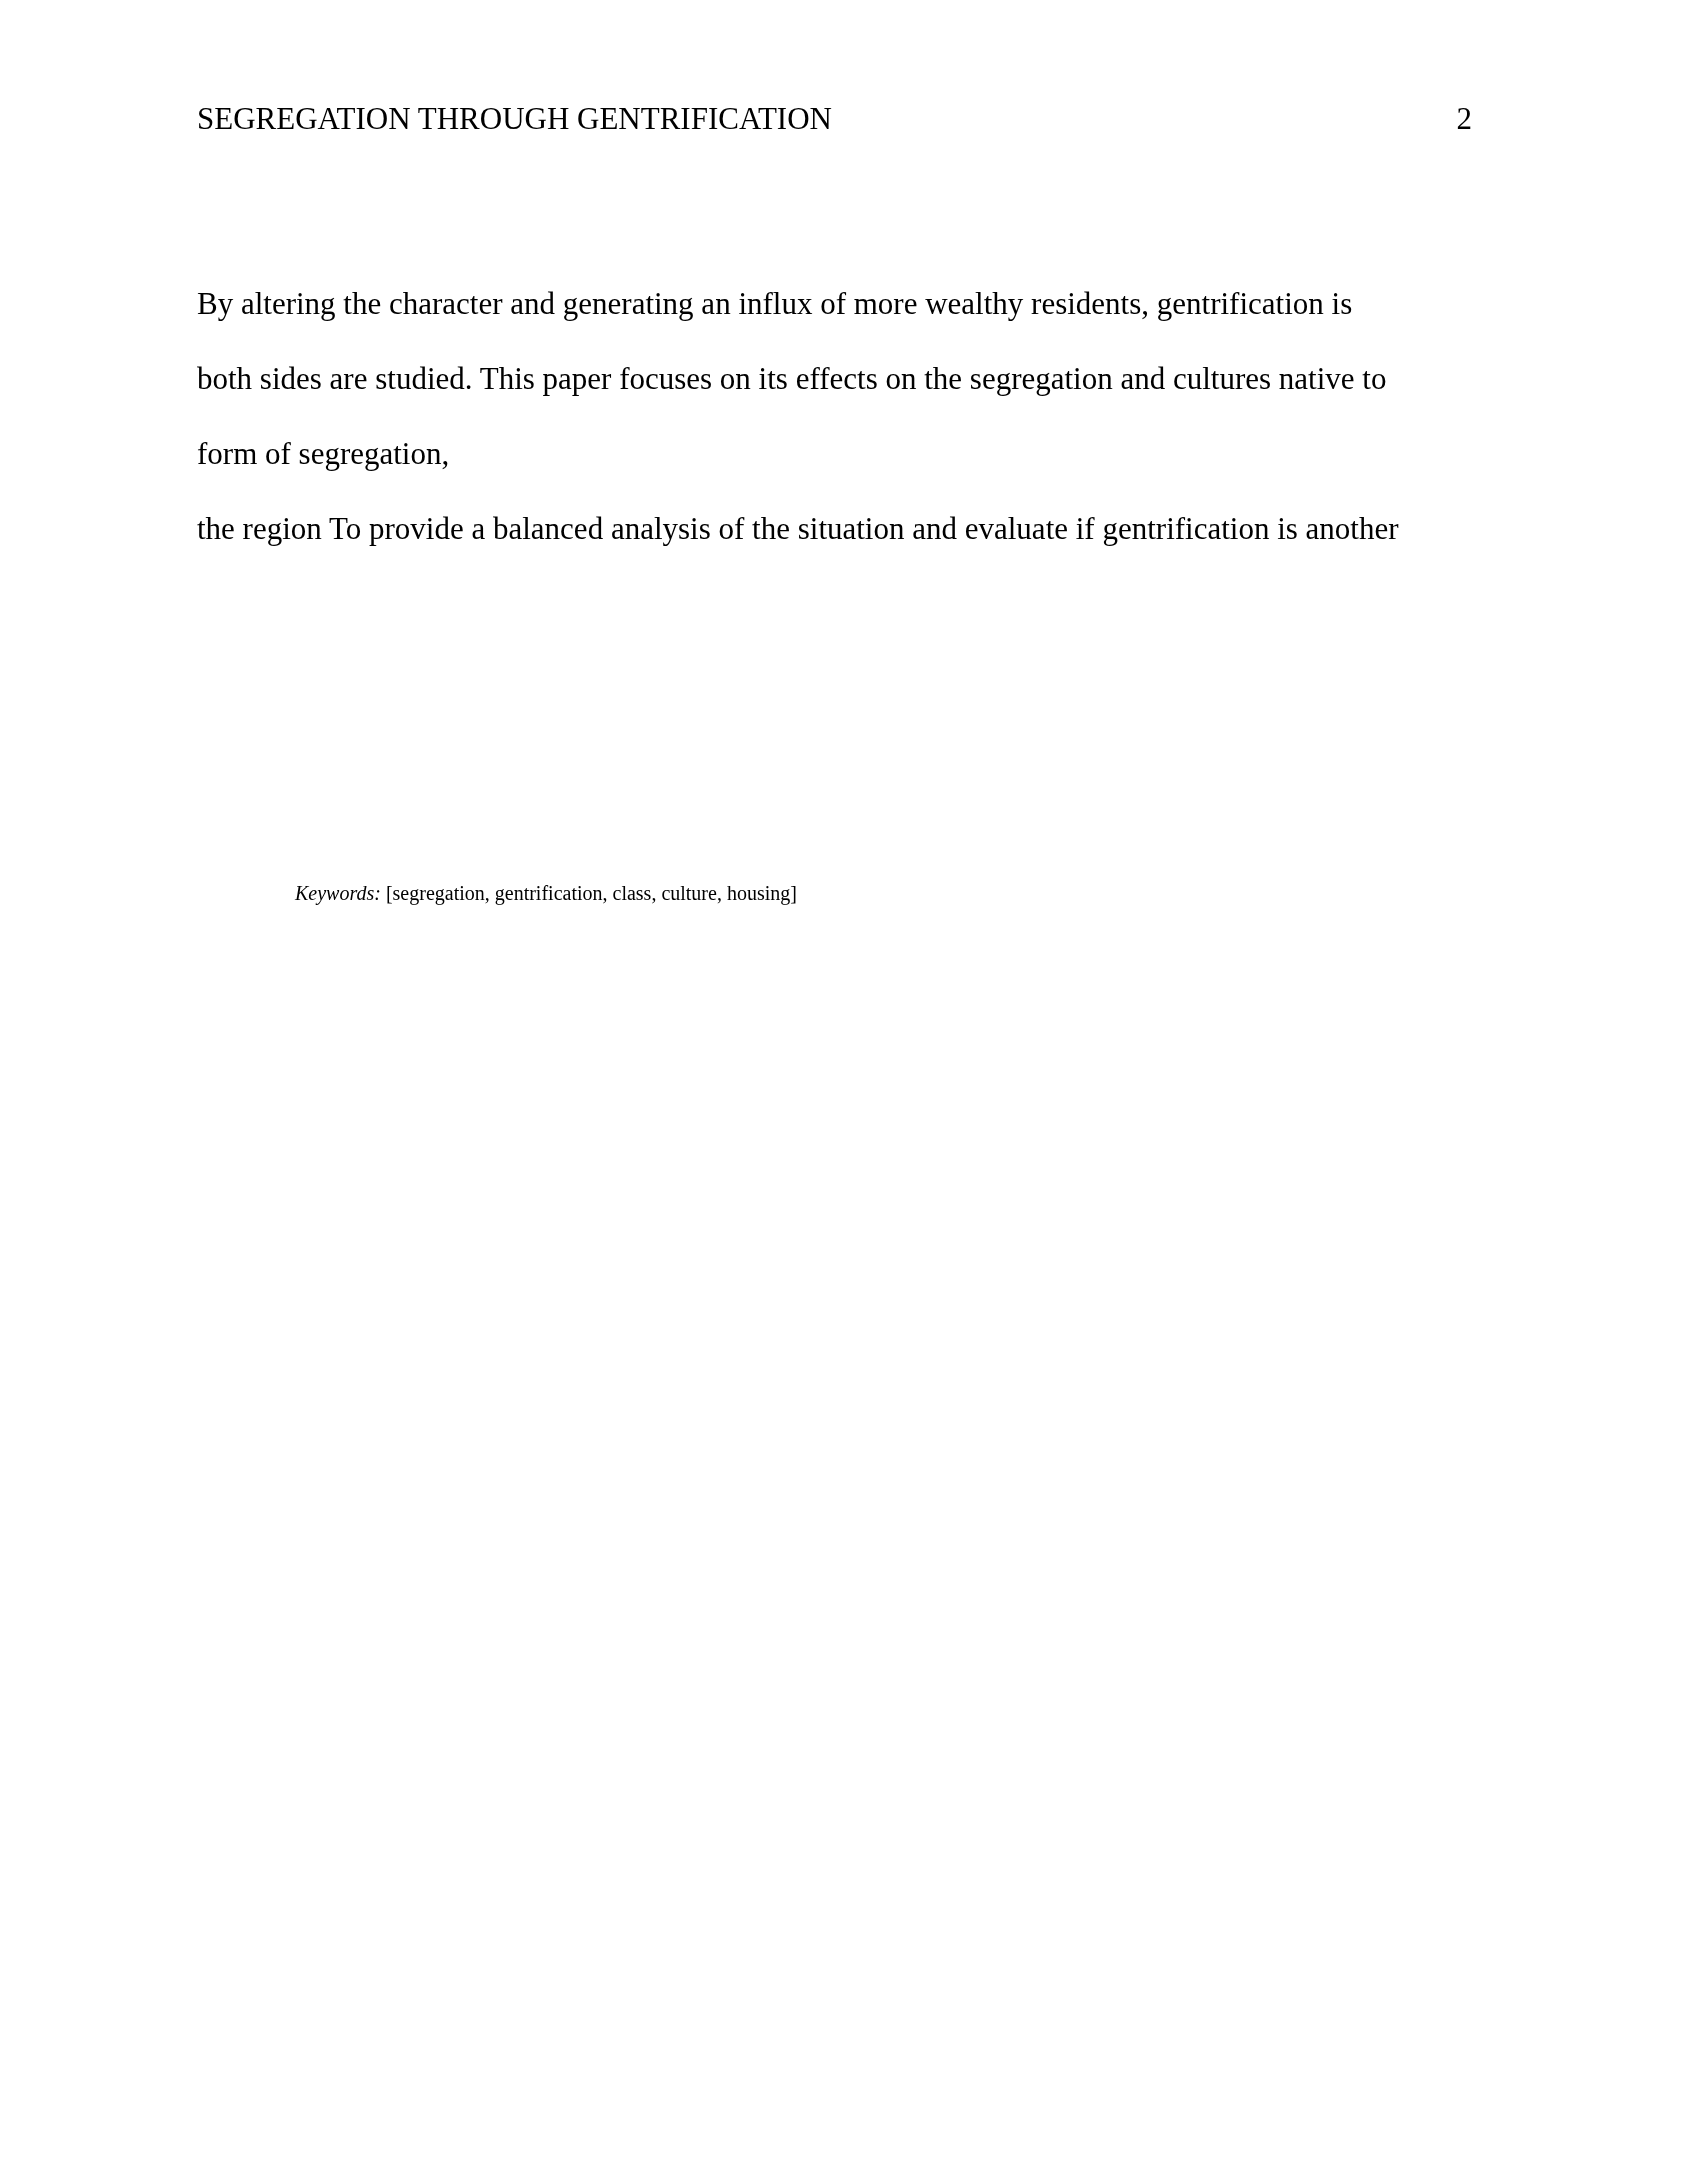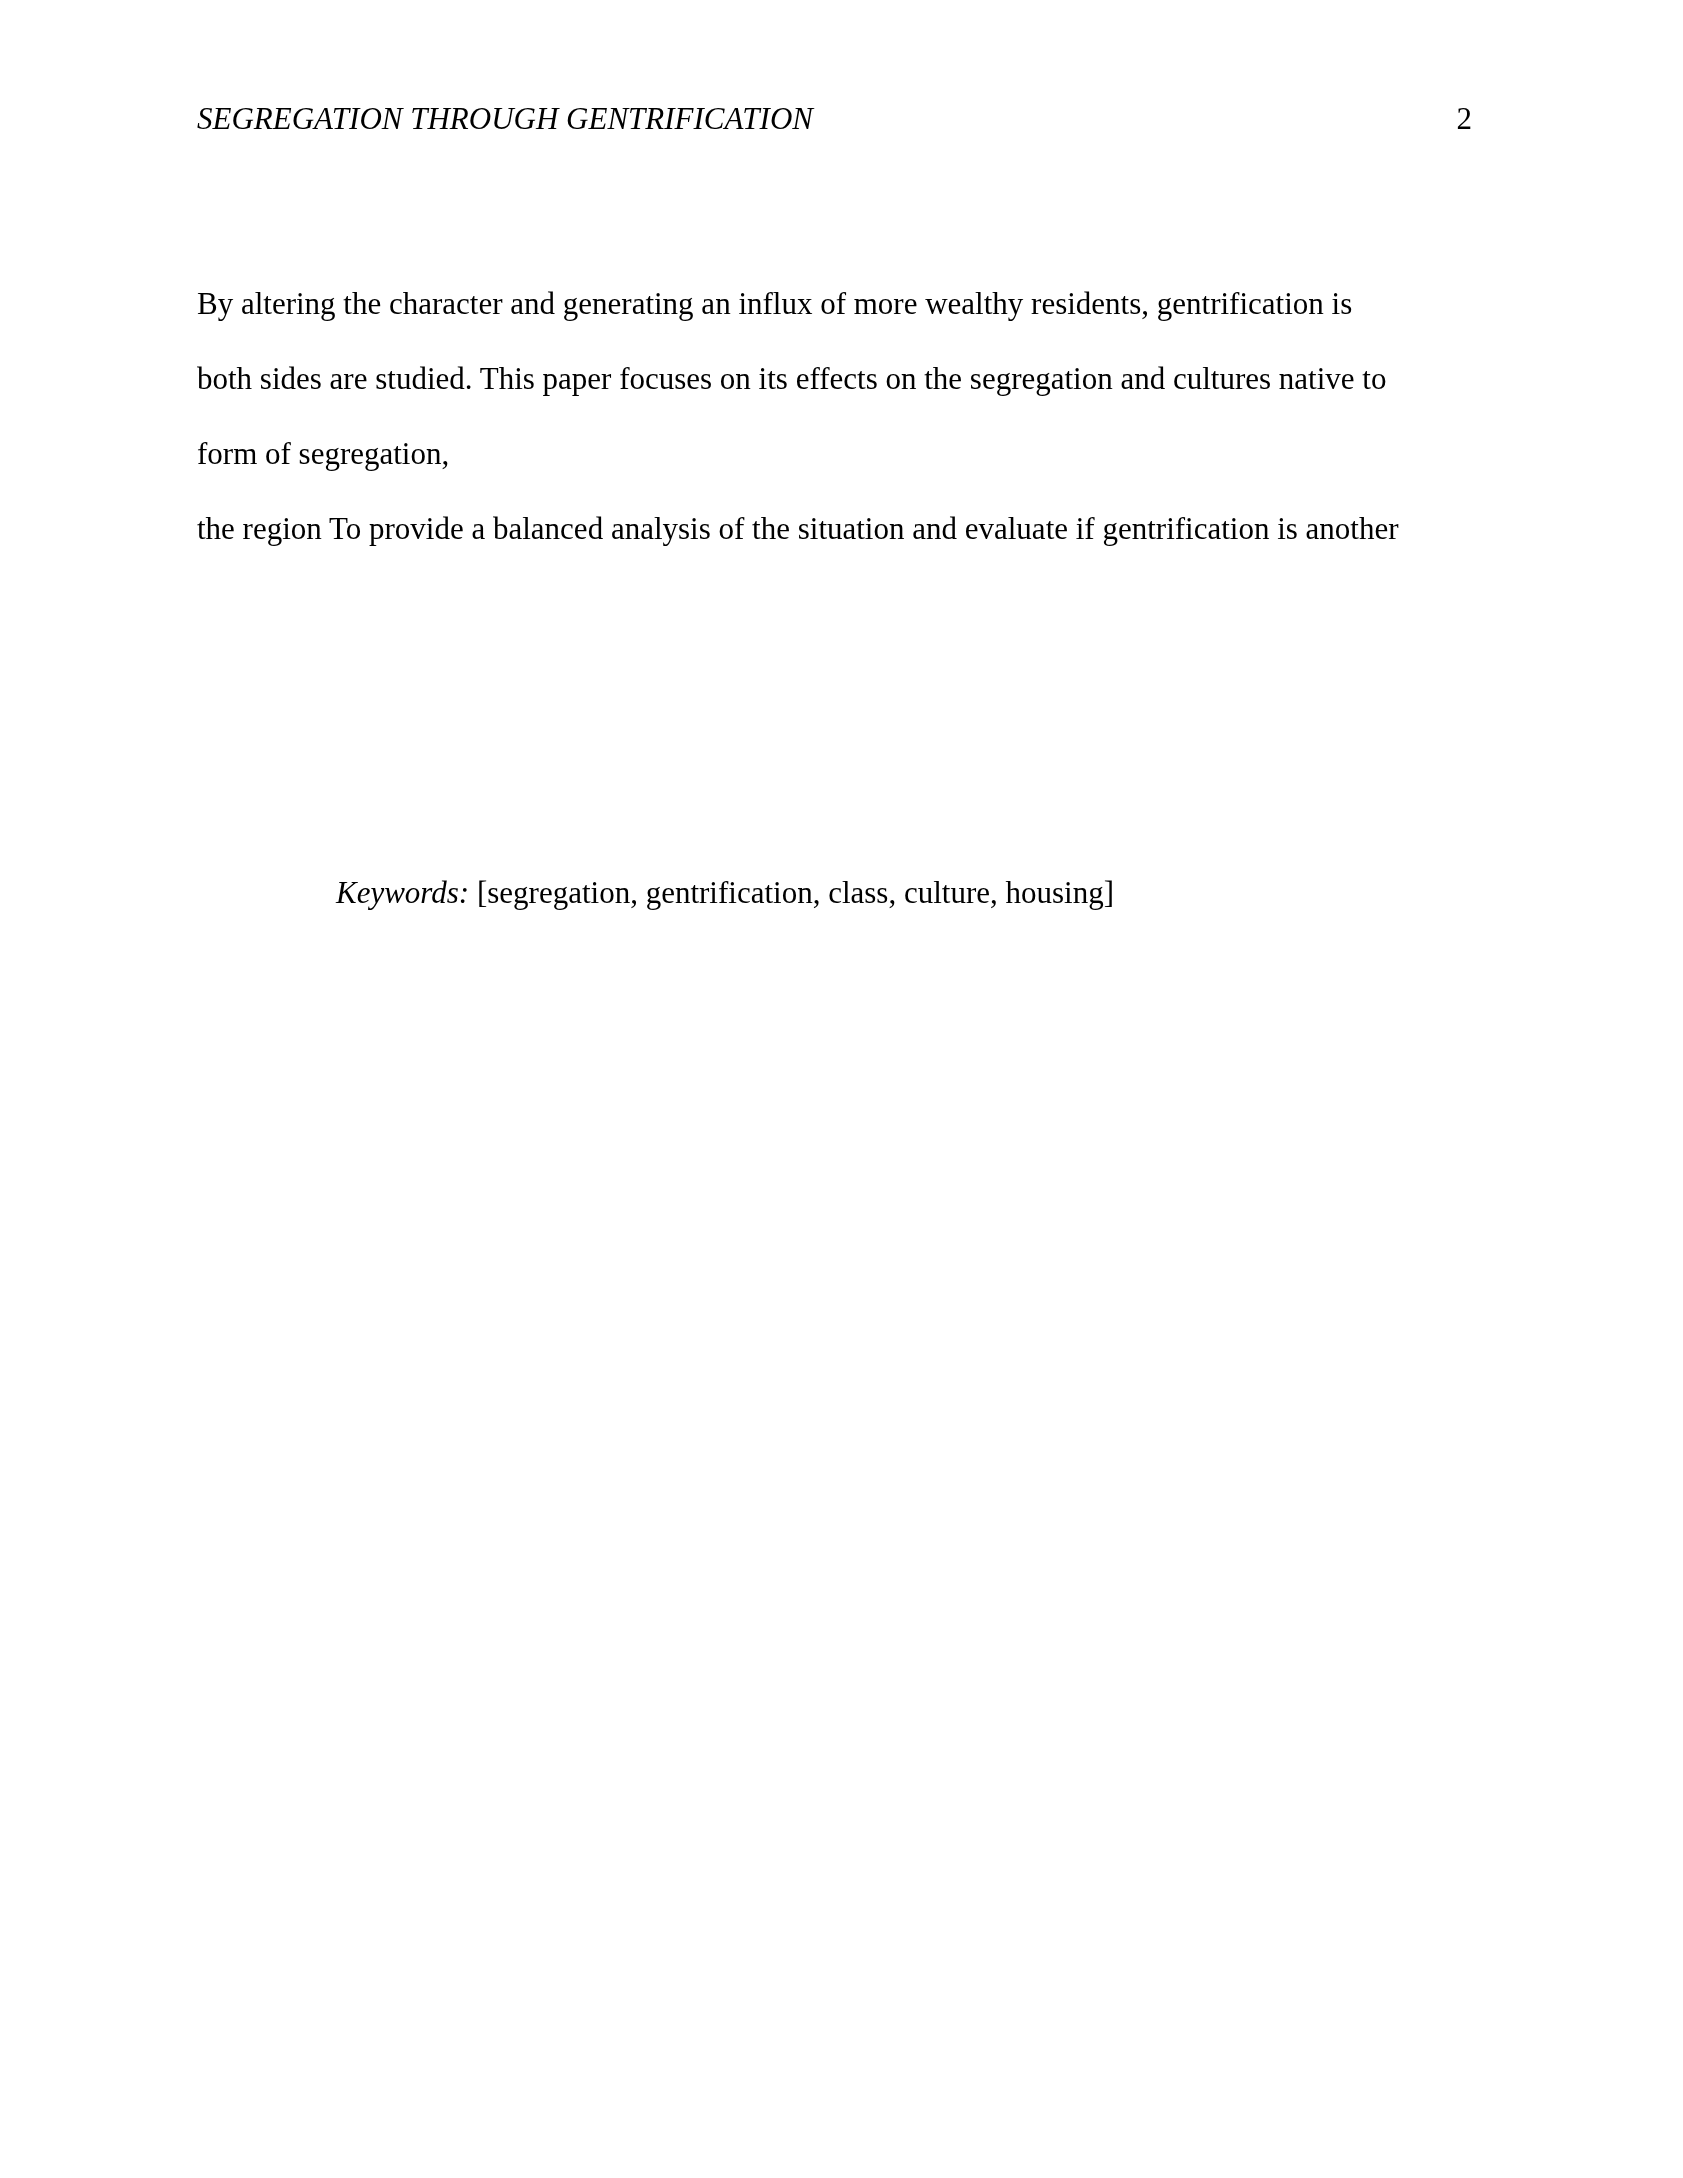--- a/index.html
+++ b/index.html
@@ -29,21 +29,20 @@
     width: 1275px;
     height: 40px;
     font-size: 31px;
     line-height: 40px;
   }
   .running-head .title {
     position: absolute;
     left: 0;
     top: 0;
     letter-spacing: 0px;
-    font-style: italic;
   }
   .running-head .page-num {
     position: absolute;
     right: 0;
     top: 0;
   }
   .heading {
     position: absolute;
     left: 197px;
     width: 1275px;
@@ -63,24 +62,23 @@
   .abstract-body .line {
     display: block;
     height: 75px;
     line-height: 40px;
     white-space: nowrap;
   }
   .keywords {
     position: absolute;
     left: 295px;
     top: 873px;
-    font-size: 31px;
+    font-size: 20px;
     line-height: 40px;
     white-space: nowrap;
-    margin-left: 41px;
   }
   .keywords .label {
     font-style: italic;
   }
 </style>
 </head>
 <body>
 
 <div class="page">
 

